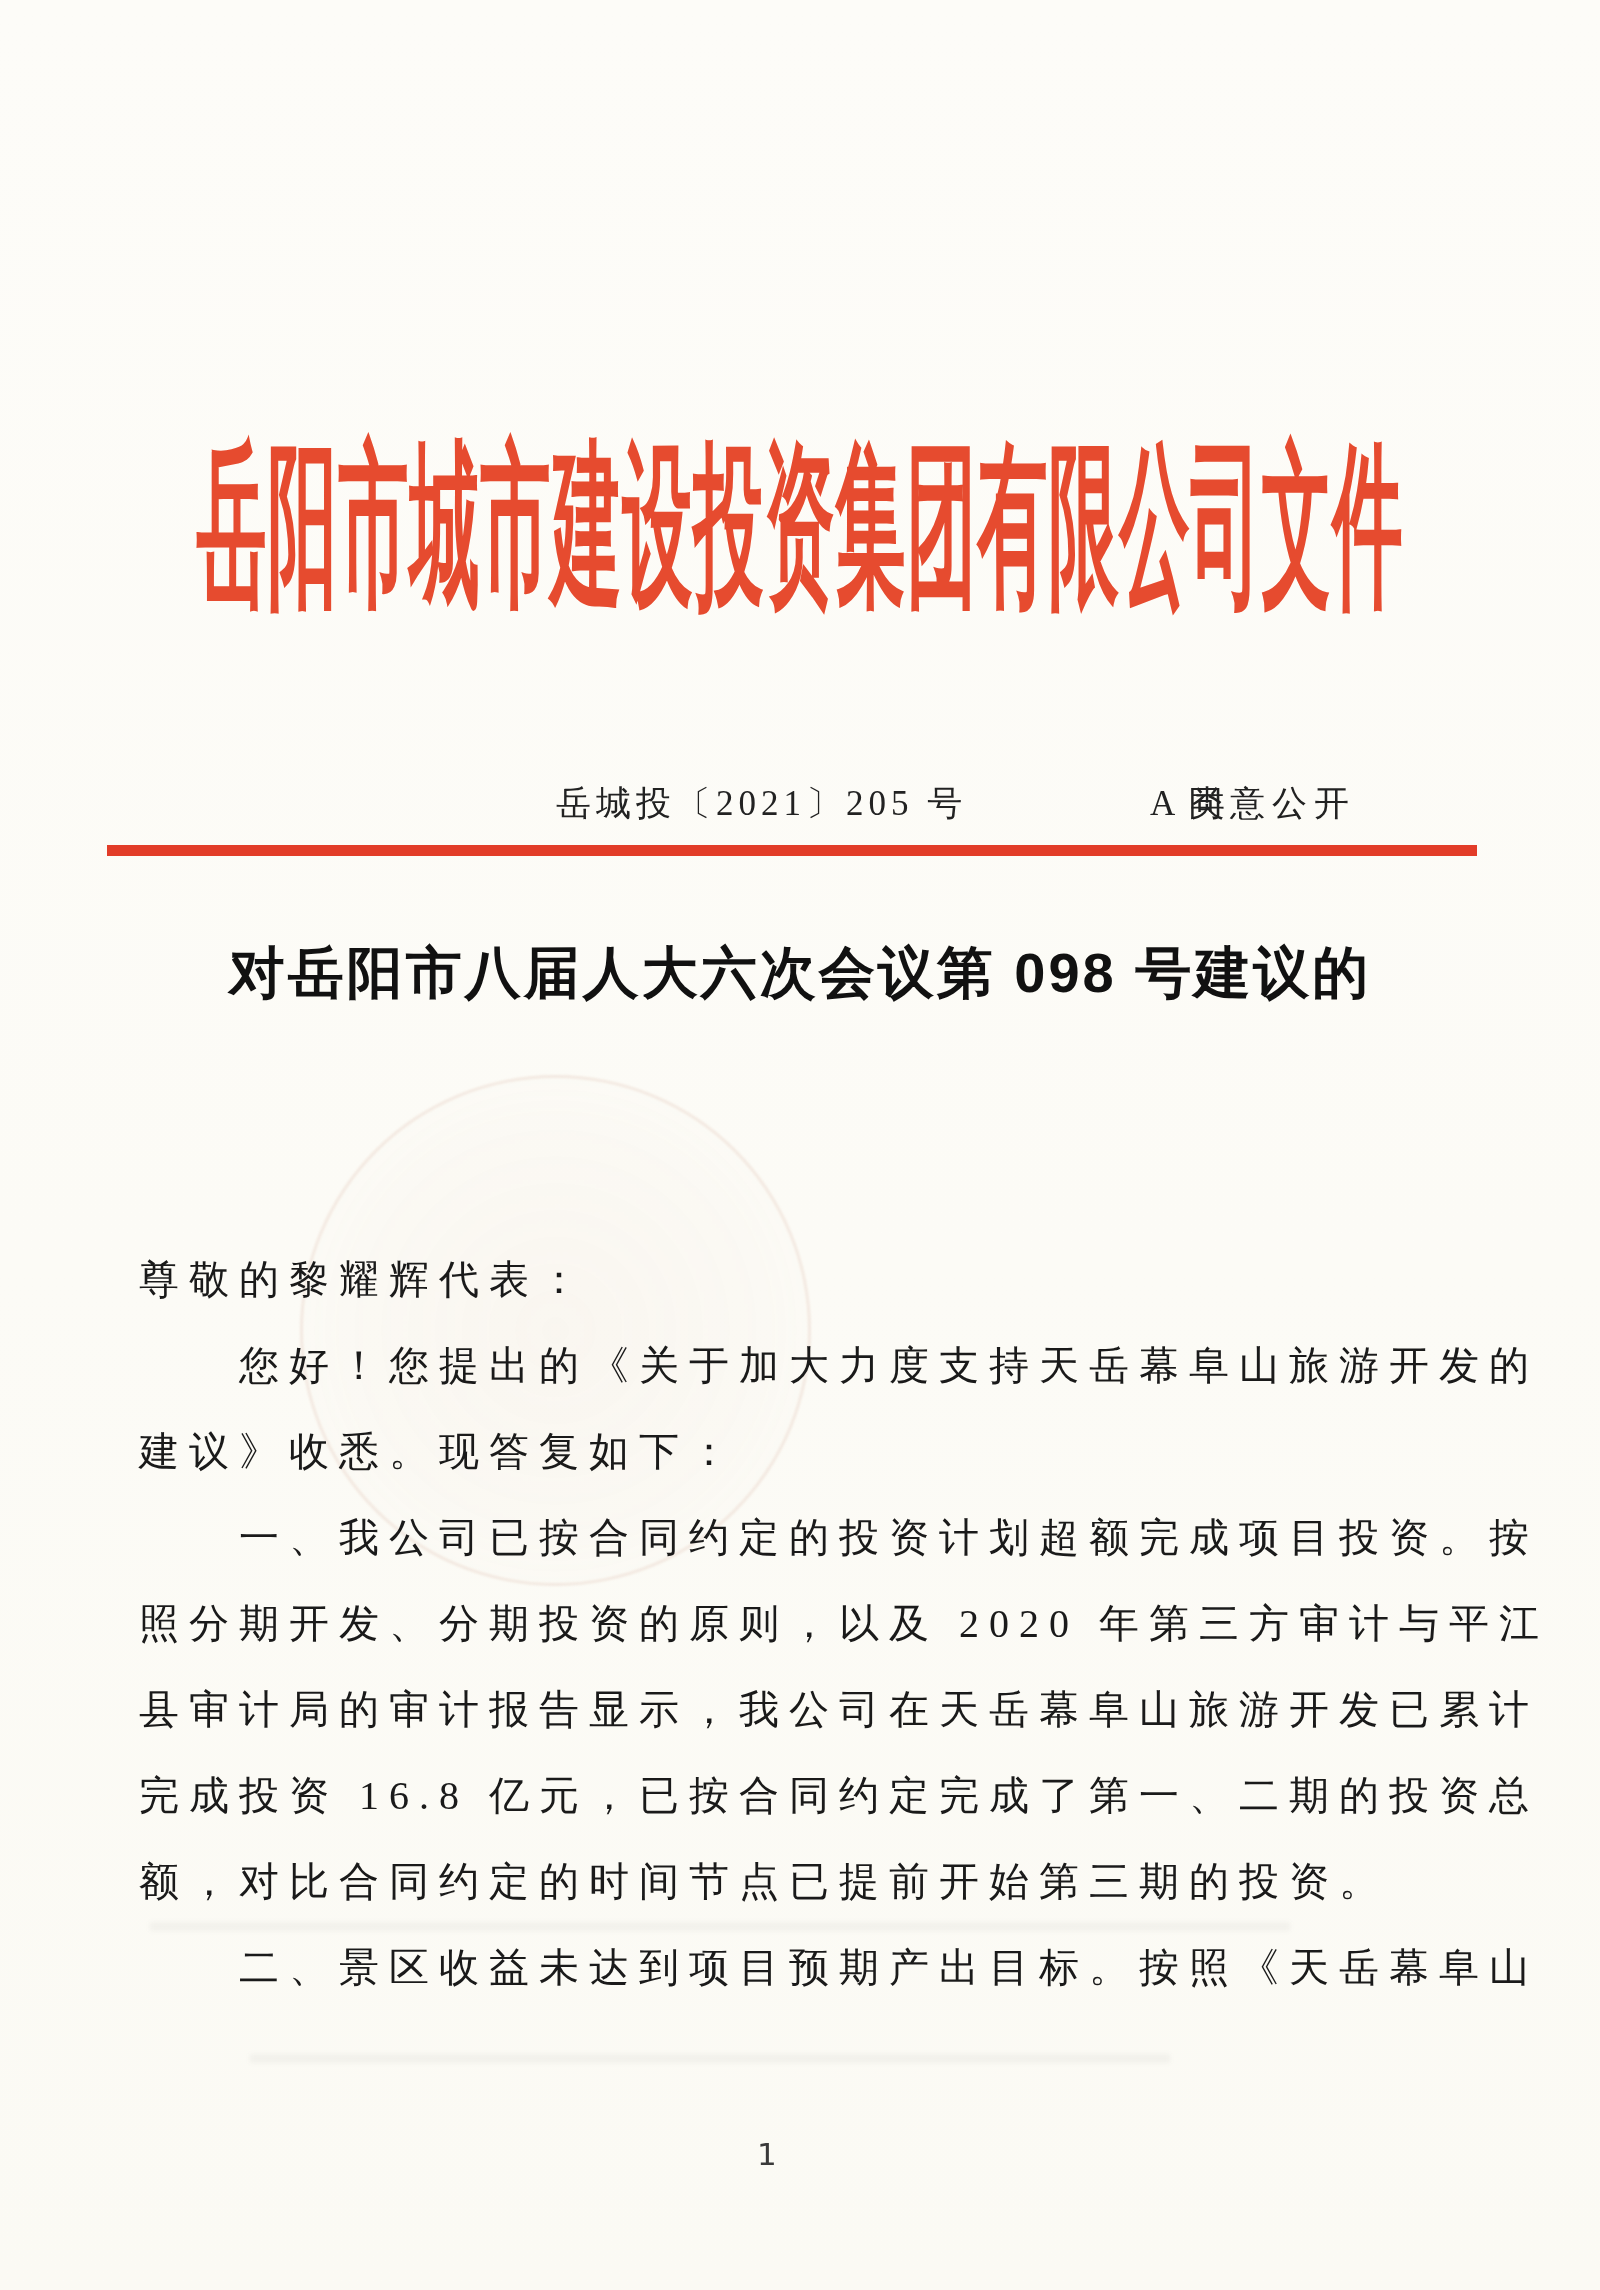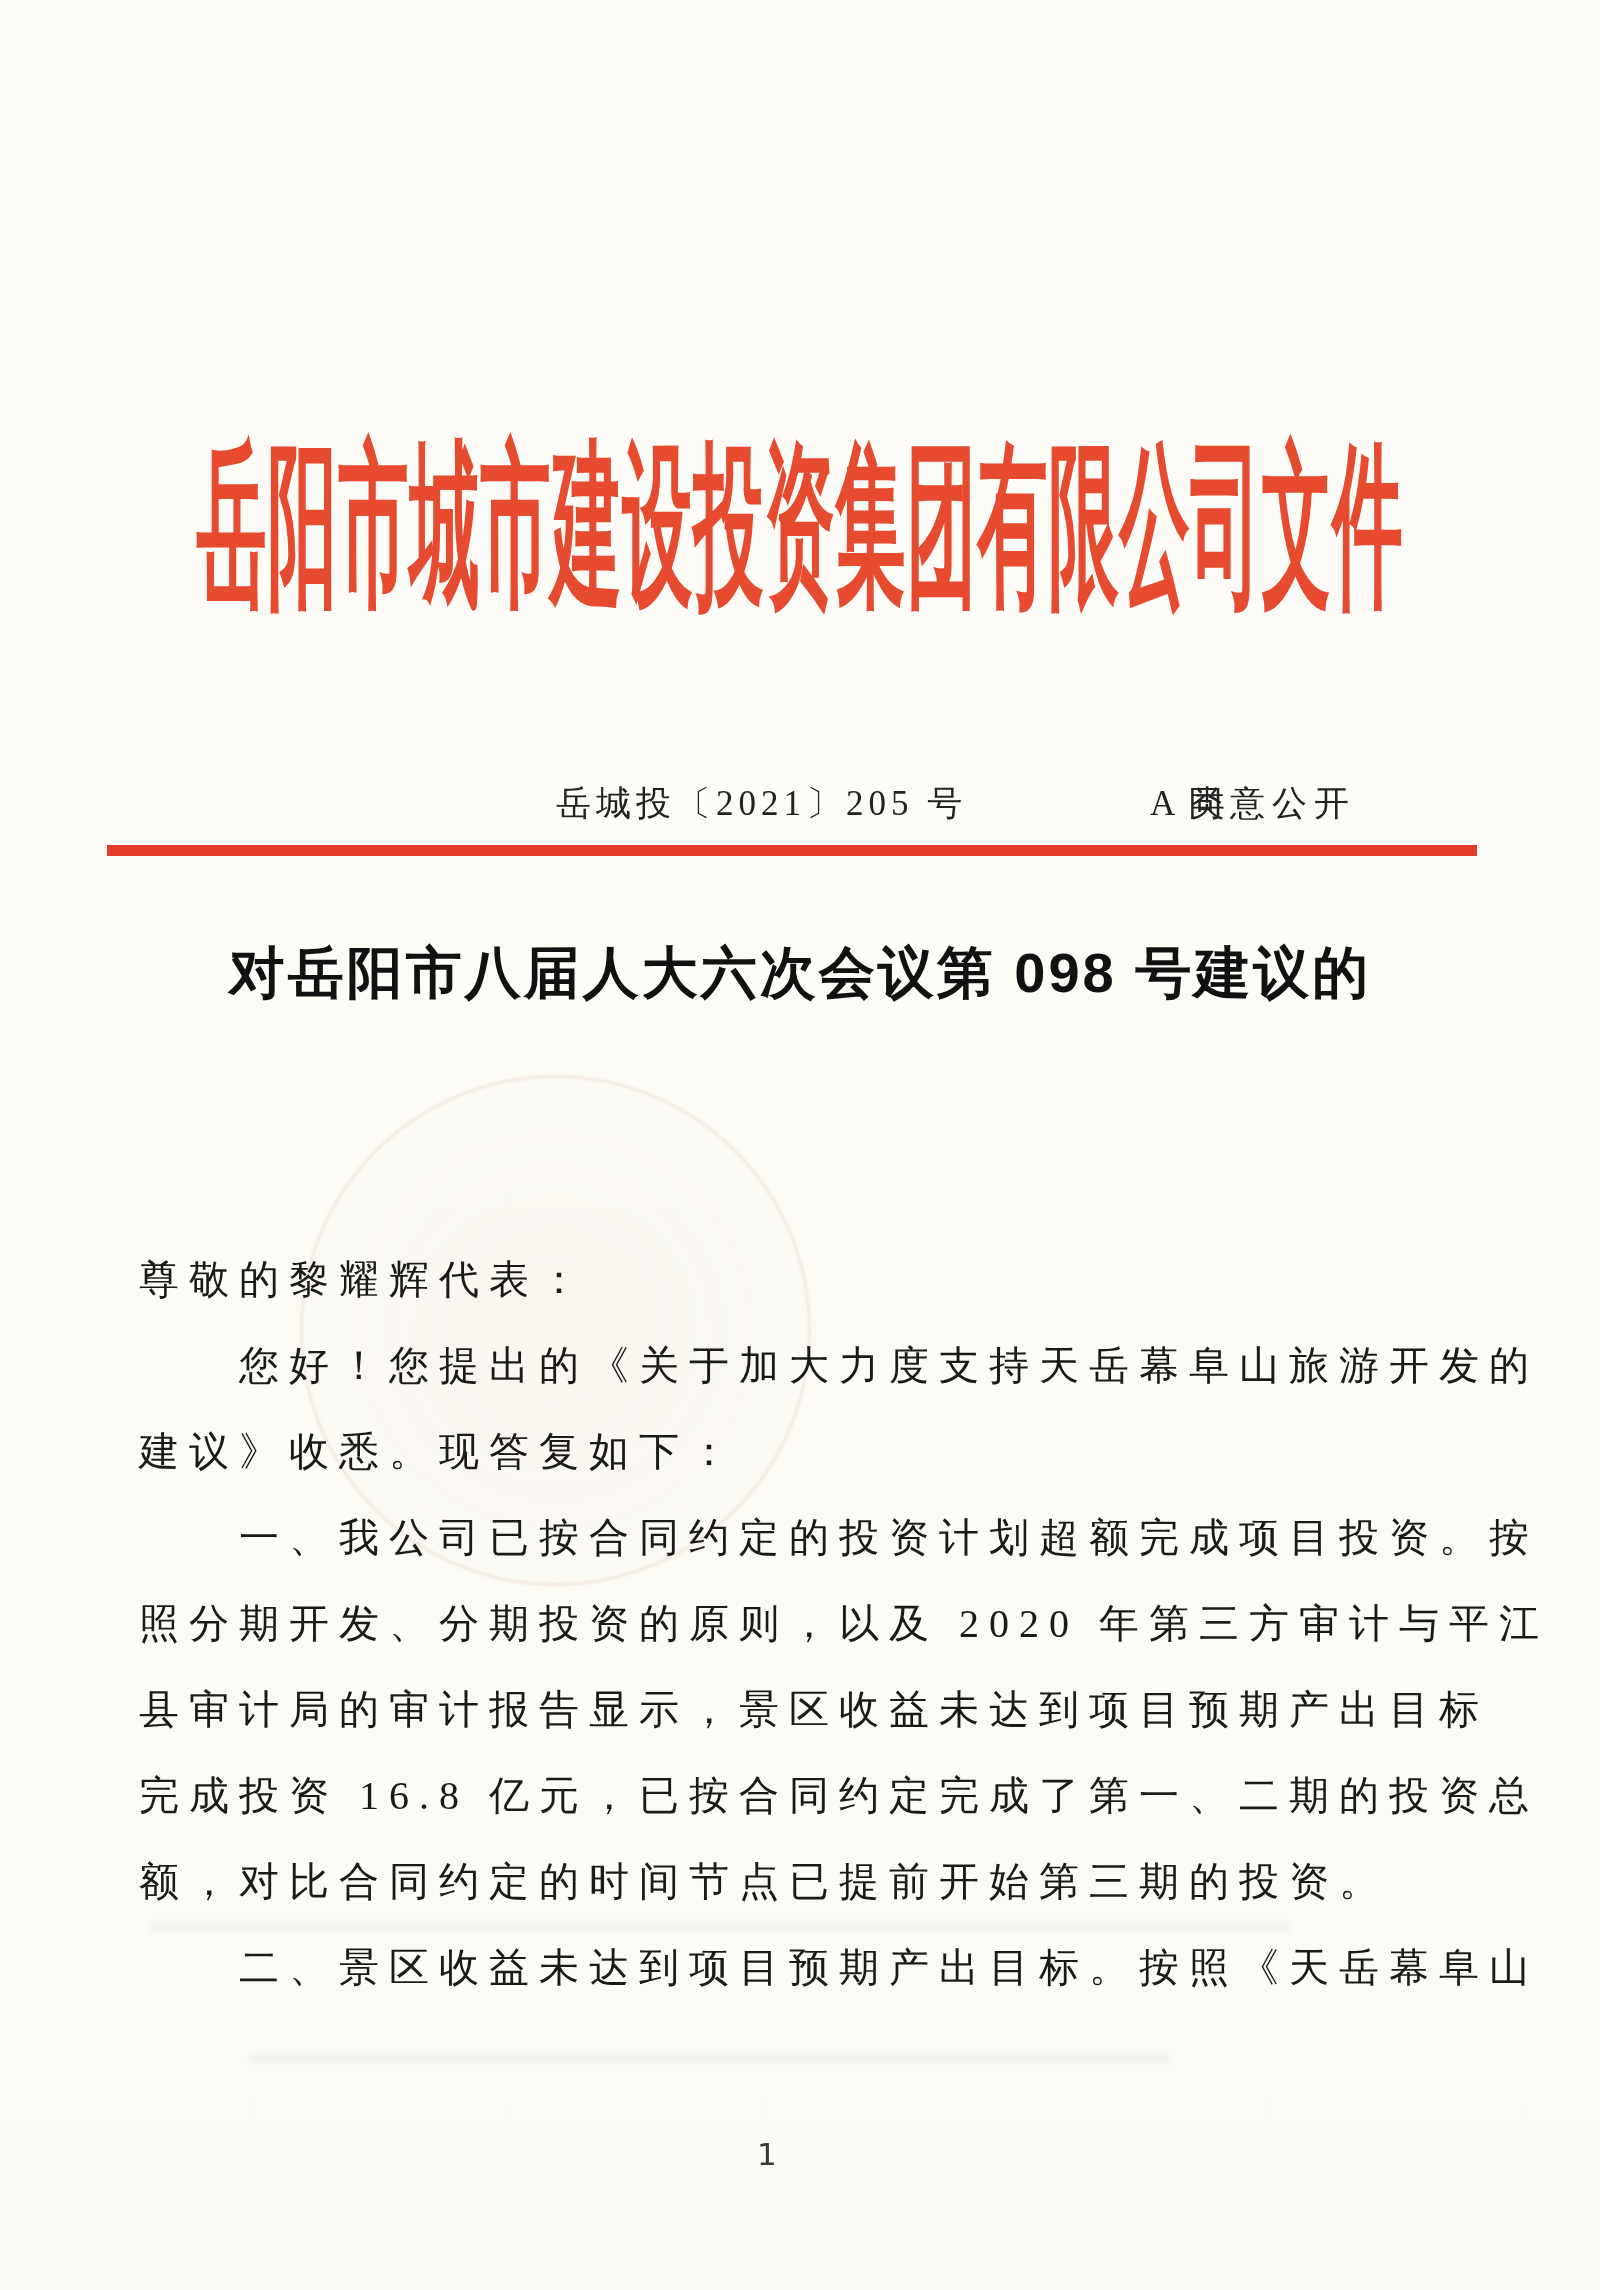--- a/index.html
+++ b/index.html
@@ -90,21 +90,21 @@
   </div>
 
   <div class="watermark"></div>
 
   <div class="body-text">
       <div class="body-line">尊敬的黎耀辉代表：</div>
       <div class="body-line">　　您好！您提出的《关于加大力度支持天岳幕阜山旅游开发的</div>
       <div class="body-line">建议》收悉。现答复如下：</div>
       <div class="body-line">　　一、我公司已按合同约定的投资计划超额完成项目投资。按</div>
       <div class="body-line">照分期开发、分期投资的原则，以及 2020 年第三方审计与平江</div>
-      <div class="body-line">县审计局的审计报告显示，景区收益未达到项目预期产出目标</div>
+      <div class="body-line">县审计局的审计报告显示，我公司在天岳幕阜山旅游开发已累计</div>
       <div class="body-line">完成投资 16.8 亿元，已按合同约定完成了第一、二期的投资总</div>
       <div class="body-line">额，对比合同约定的时间节点已提前开始第三期的投资。</div>
       <div class="body-line">　　二、景区收益未达到项目预期产出目标。按照《天岳幕阜山</div>
     </div>
 
   <div class="smudge s1"></div>
   <div class="smudge s2"></div>
 
   <div class="page-num">1</div>
 

